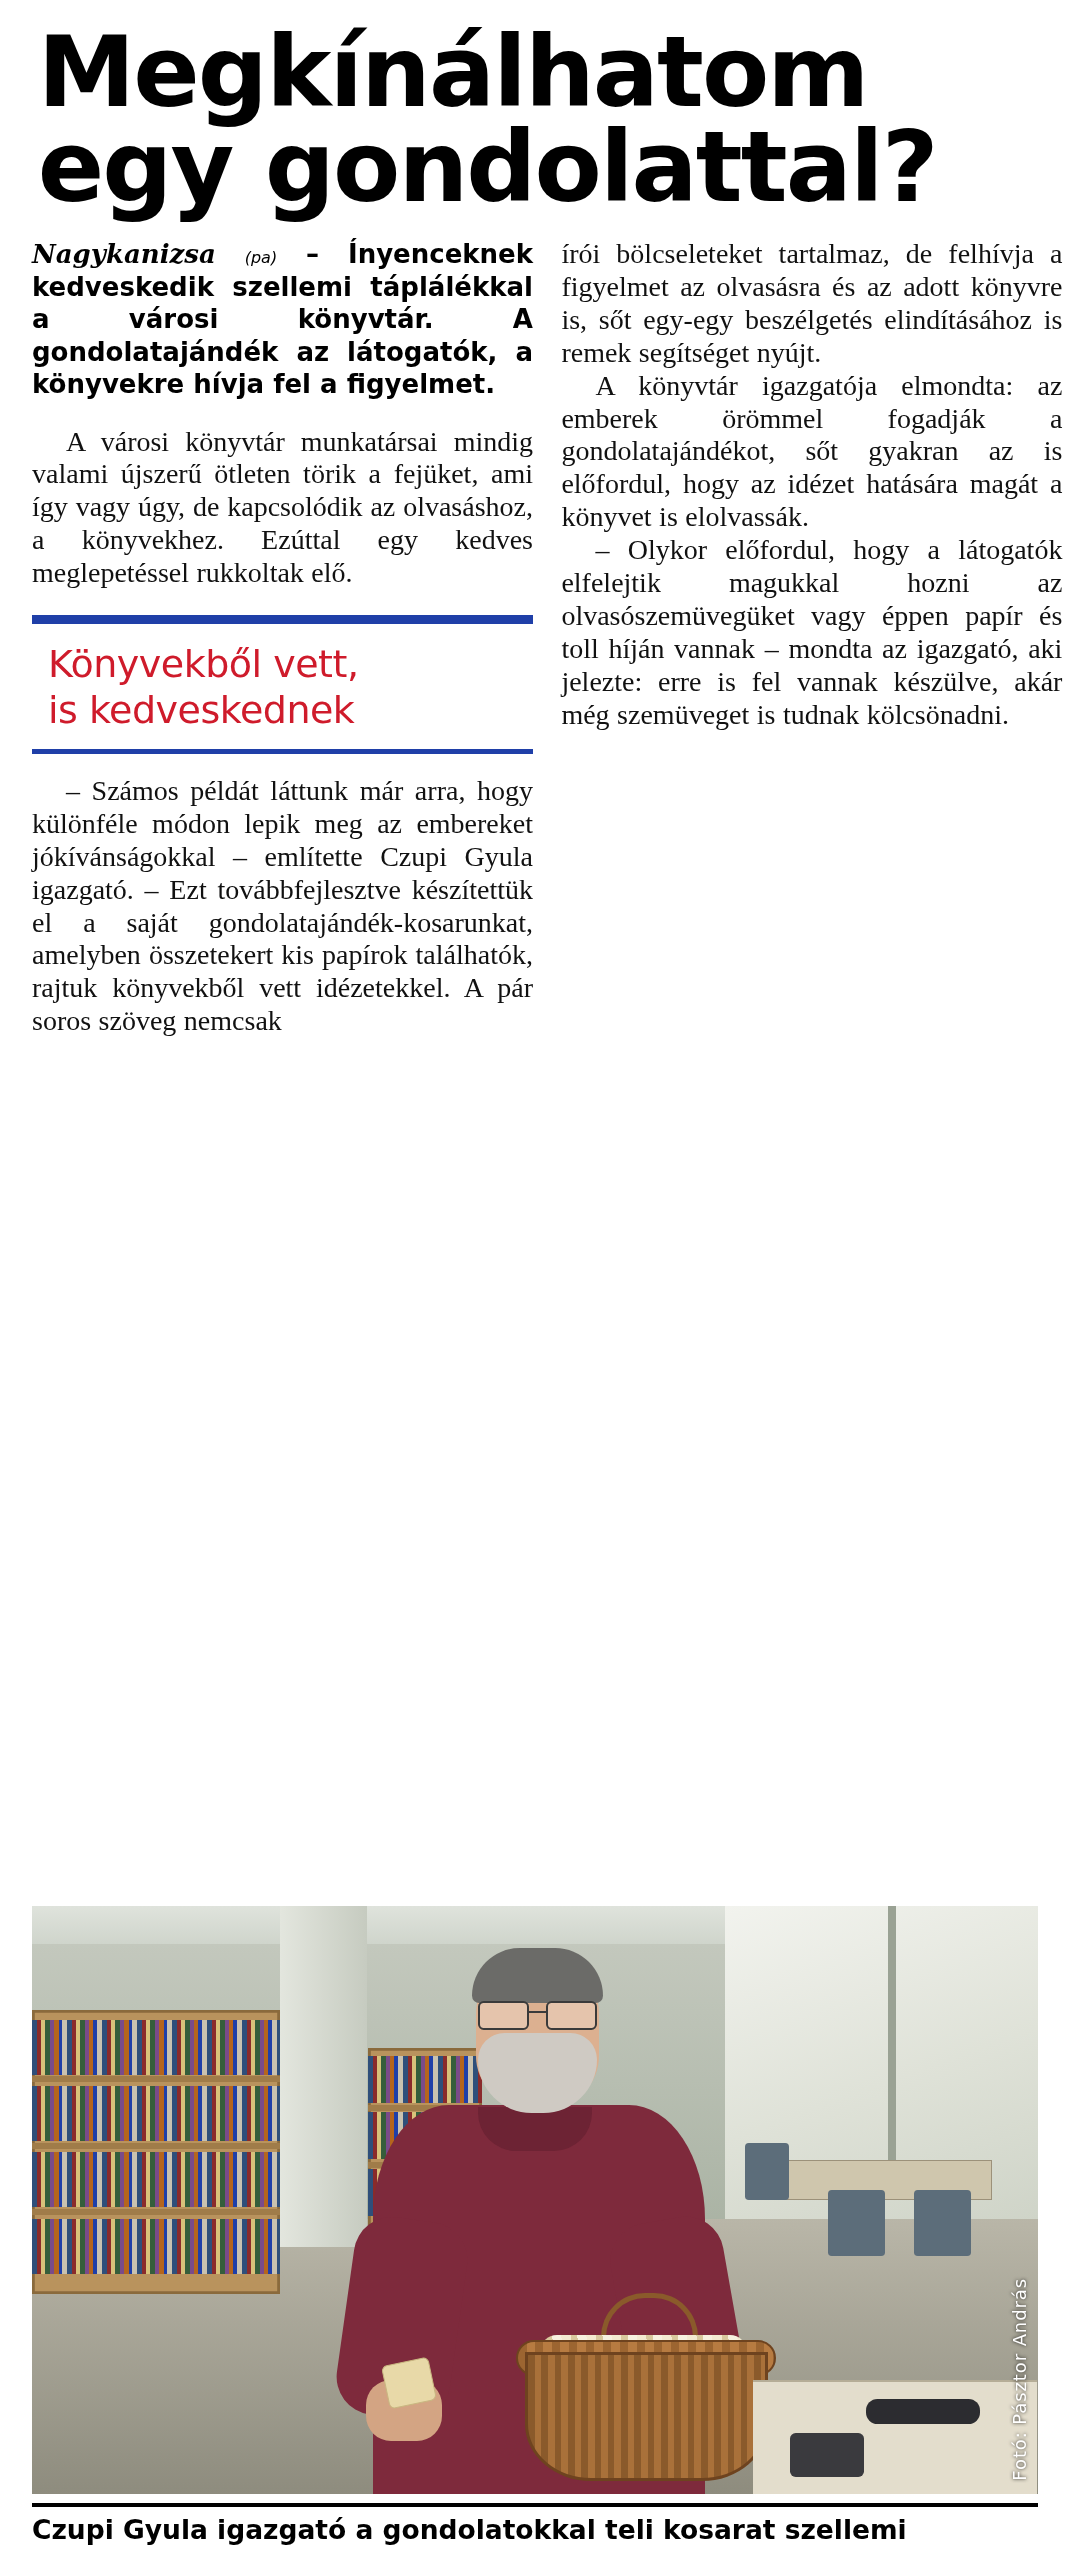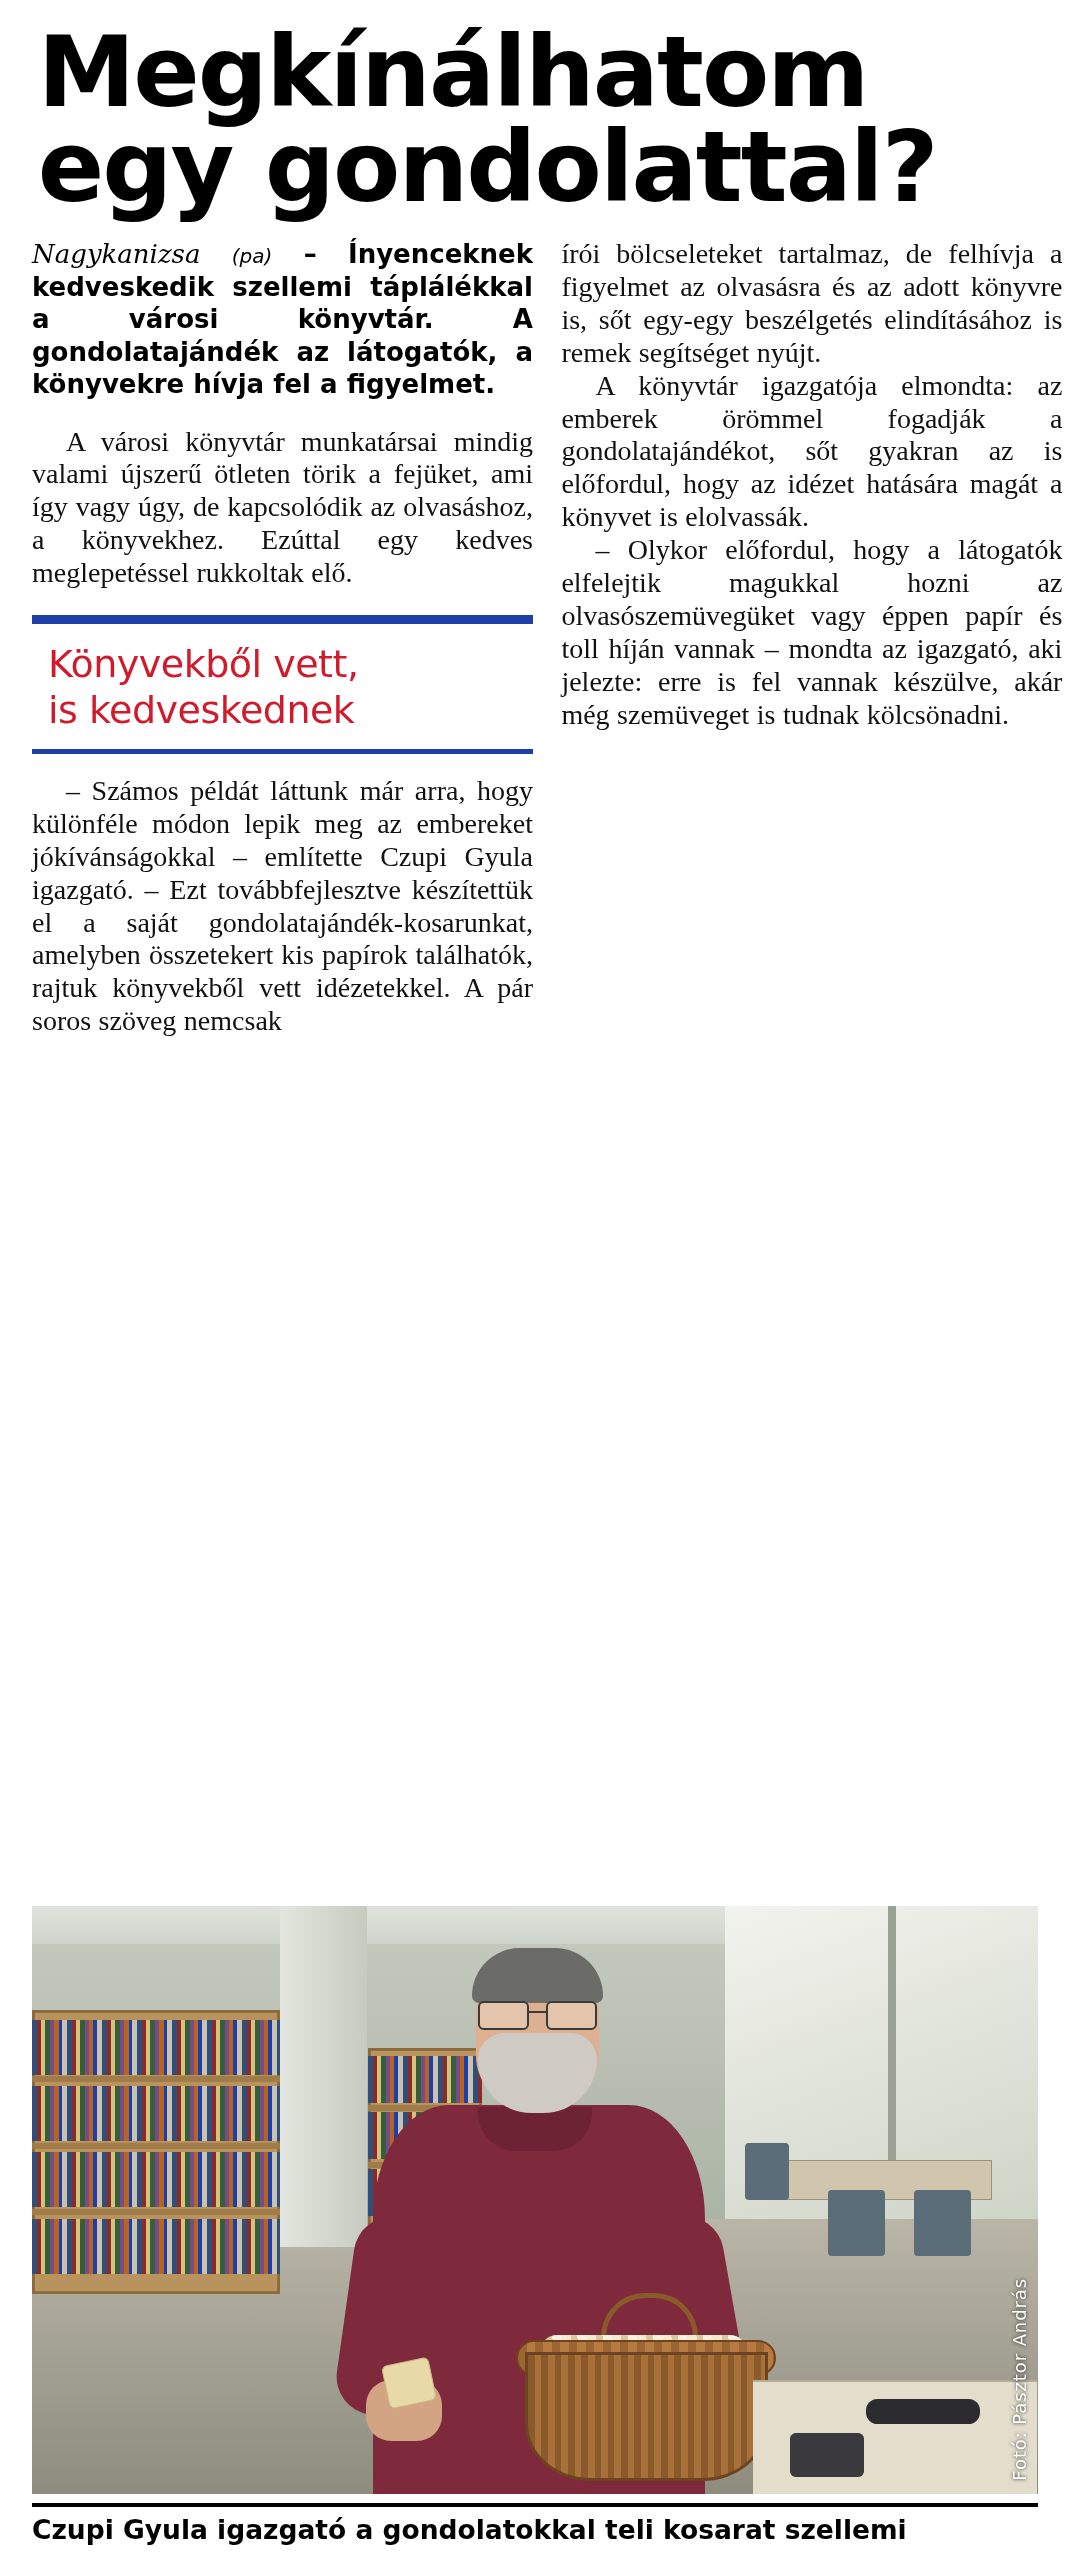--- a/index.html
+++ b/index.html
@@ -55,28 +55,28 @@
     font-weight: 700;
     font-size: 26px;
     line-height: 1.25;
     color: #000;
     text-align: justify;
     margin: 0 0 25px 0;
     hyphens: auto;
   }
   .lead .place {
     font-family: "DejaVu Serif", serif;
+    font-weight: 700;
+    font-style: italic;
+  }
+  .lead .byline {
+    font-family: "DejaVu Sans", sans-serif;
     font-weight: 400;
     font-style: italic;
-  }
-  .lead .byline {
-    font-family: "DejaVu Sans", sans-serif;
-    font-weight: 400;
-    font-style: italic;
-    font-size: 20px;
+    font-size: 16px;
   }
 
   
   p.body {
     font-family: "Liberation Serif", serif;
     font-size: 28px;
     line-height: 1.175;
     text-align: justify;
     margin: 0;
     text-indent: 34px;

